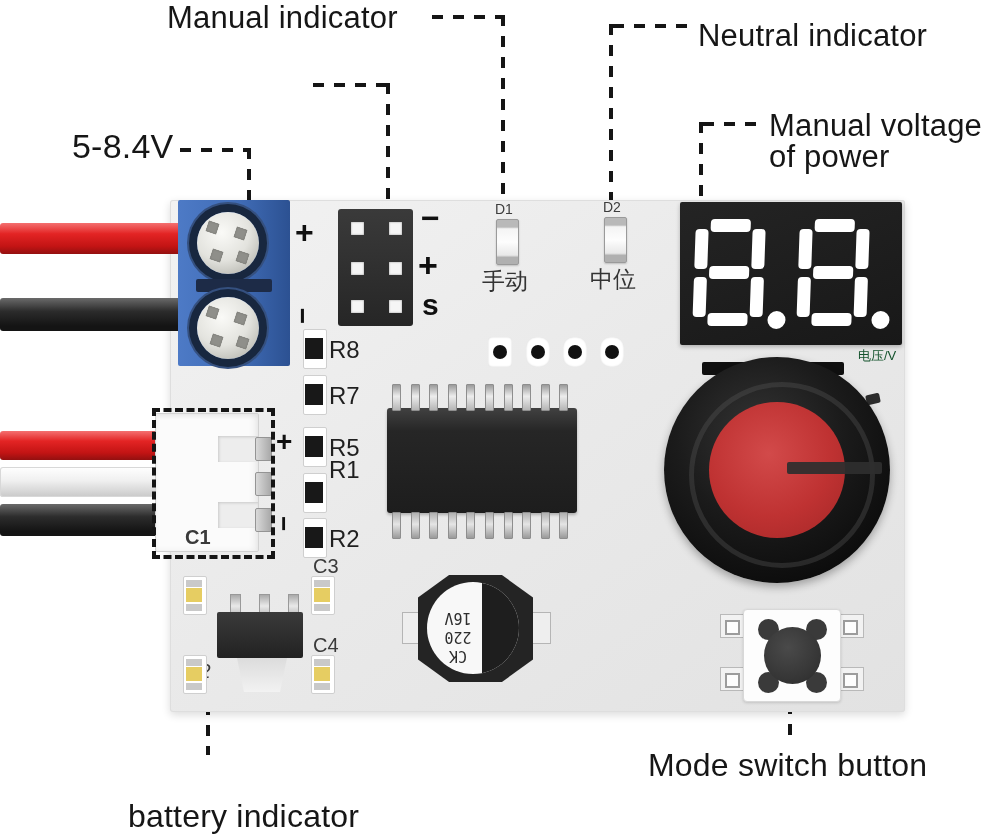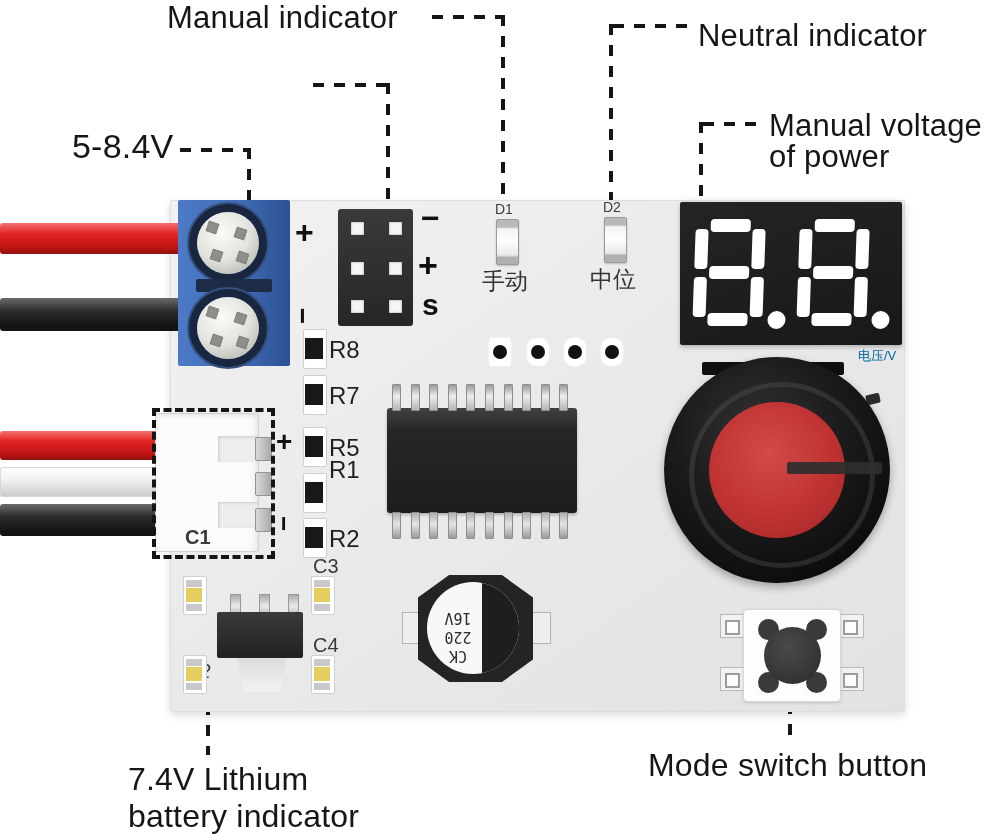--- a/index.html
+++ b/index.html
@@ -32,21 +32,21 @@
   .pinhole{position:absolute;width:13px;height:13px;background:#f5f5f5;box-shadow:inset 0 0 2px #888;}
   .blabel{position:absolute;font-weight:700;color:#101010;}
   .minusv{display:inline-block;transform:rotate(90deg);}
   
   .led{position:absolute;width:21px;height:44px;background:linear-gradient(180deg,#b9b9b9 0%,#b9b9b9 16%,#f4f4f4 20%,#fdfdfd 50%,#e8e8e8 80%,#b0b0b0 85%,#b0b0b0 100%);
        border:1px solid #9a9a9a;border-radius:2px;box-shadow:0 1px 2px rgba(0,0,0,.2);}
   .dlab{position:absolute;font-size:14px;color:#3c3c3c;}
   .cnlab{position:absolute;font-size:23px;color:#333;}
   
   .segdisp{position:absolute;left:680px;top:202px;width:222px;height:143px;background:linear-gradient(160deg,#242424,#181818);border-radius:2px;box-shadow:0 2px 4px rgba(0,0,0,.25);}
-  .unit{position:absolute;left:858px;top:347px;font-size:13px;color:#0369a1;}
+  .unit{position:absolute;left:858px;top:347px;font-size:13px;color:#14532d;}
   
   .dotpad{position:absolute;width:24px;height:30px;background:#fff;border-radius:10px;box-shadow:inset 0 0 2px #ccc;}
   .dotpad .d{position:absolute;left:5px;top:8px;width:14px;height:14px;border-radius:50%;background:#111;}
   
   .res{position:absolute;width:22px;height:38px;background:#fff;border:1px solid #cfcfcf;border-radius:2px;}
   .res .body{position:absolute;left:1px;top:8px;width:18px;height:21px;background:#181818;}
   .rlab{position:absolute;font-size:24px;color:#1f1f1f;}
   .cap{position:absolute;width:22px;height:37px;background:#fff;border:1px solid #cfcfcf;border-radius:2px;overflow:hidden;}
   .cap .top,.cap .bot{position:absolute;left:2px;width:16px;height:7px;background:#c9c9c9;}
   .cap .top{top:3px}.cap .bot{bottom:3px}
@@ -97,21 +97,21 @@
 <div class="canvas">
 
   <div class="ann" style="left:167px;top:2px;">Manual indicator</div>
   <div class="ann" style="left:72px;top:131px;font-size:34px;">5-8.4V</div>
   <div class="ann" style="left:698px;top:12px;margin-top:8px;">Neutral indicator</div>
   <div class="ann" style="left:769px;top:110px;">
     <span>Manual voltage</span><br>
     <span>of power</span>
   </div>
   <div class="ann" style="left:128px;top:761px;line-height:37px;font-size:32px;">
-    <span>7.4V Lithium</span><br>
+    <br>
     <span>battery indicator</span>
   </div>
   <div class="ann" style="left:648px;top:750px;font-size:32px;">Mode switch button</div>
 
   <div class="hdash" style="left:432px;top:15px;width:72px;"></div>
   <div class="vdash" style="left:501px;top:15px;height:190px;"></div>
   <div class="hdash" style="left:313px;top:83px;width:76px;"></div>
   <div class="vdash" style="left:386px;top:83px;height:160px;"></div>
   <div class="hdash" style="left:180px;top:148px;width:70px;"></div>
   <div class="vdash" style="left:247px;top:148px;height:70px;"></div>

